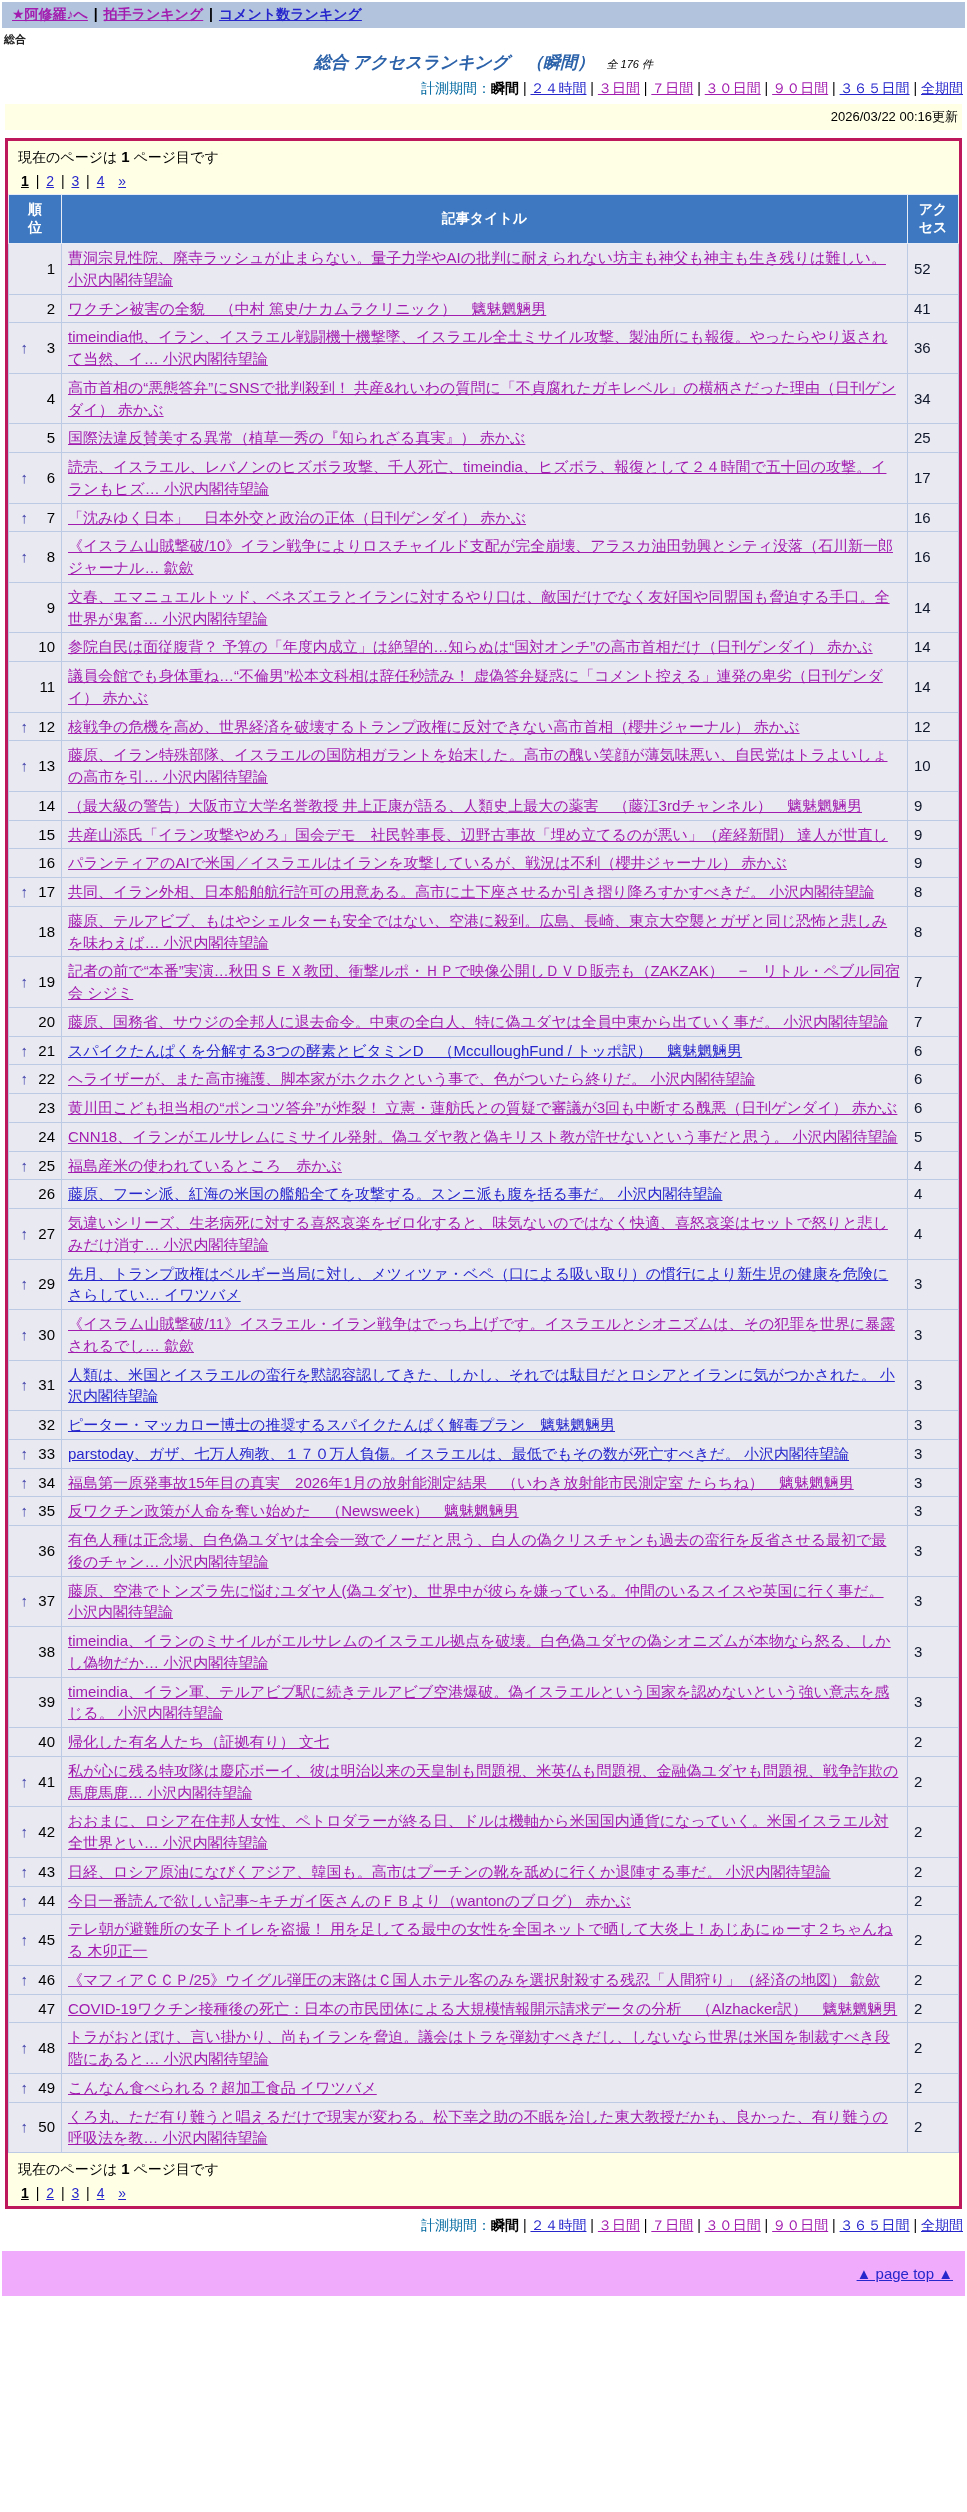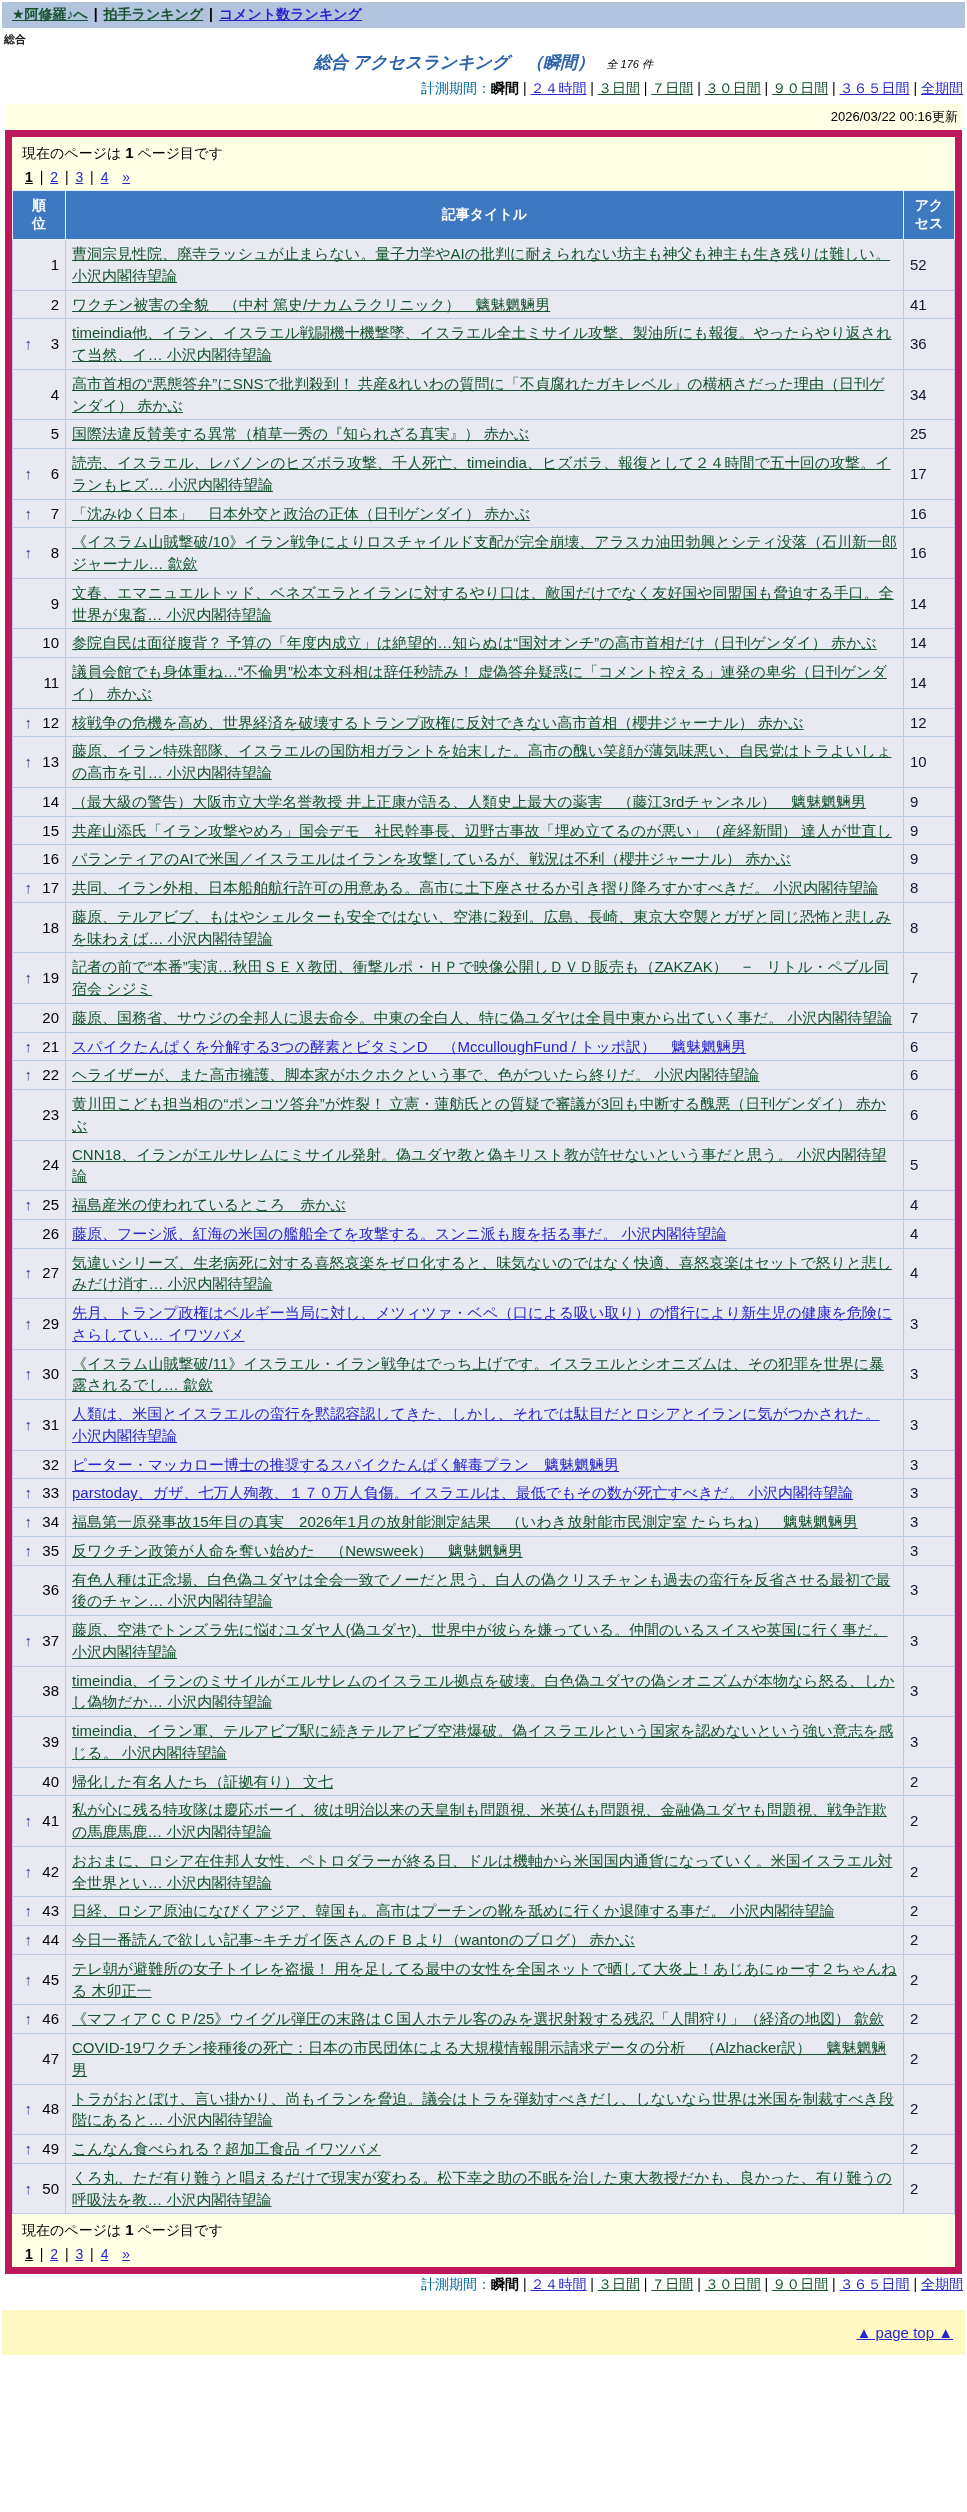--- a/index.html
+++ b/index.html
@@ -1,33 +1,33 @@
 <!DOCTYPE html>
 <html lang="ja"><head>
 <meta charset="utf-8">
 <style>
   html,body{margin:0;padding:0;background:#fff;color:#000;
     font-family:"Liberation Sans","DejaVu Sans",sans-serif;}
   body{margin:2px;min-height:2505px;font-size:15px;}
   a{text-decoration:underline;cursor:pointer;}
   .lnk-new{color:#2626cc;}
-  .lnk-vis{color:#14532d;}
+  .lnk-vis{color:#a21caf;}
   .topbar{background:#b2c3de;padding:4px 8px;font-size:14px;font-weight:bold;margin-bottom:4px;}
   .topbar a{margin:0 2px;}
   .topbar .sep{color:#000;font-weight:bold;}
   .category{font-size:11px;font-weight:bold;color:#222;margin:2px 2px 4px;}
   .heading{text-align:center;margin:2px 0 6px;font-style:italic;}
   .heading .title{color:#2b62a9;font-weight:bold;font-size:17px;}
   .heading .total{font-size:11px;color:#000;margin-left:8px;}
   .periodline{text-align:right;font-size:14px;margin:2px 2px 6px;}
   .periodline .plabel{color:#0369a1;}
   .periodline .pcurrent{font-weight:bold;color:#000;}
   .periodline .sep{color:#000;}
   .updated{background:#ffffe6;text-align:right;font-size:13px;padding:4px 4px;margin:0 3px;}
-  .rankbox{border:7px solid #be185d;margin:0 3px;}
+  .rankbox{border:3px solid #be185d;margin:8px 3px;}
   .boxband{background:#ffffe6;padding:5px 10px;font-size:14px;}
   .boxband .curpage{margin:2px 0 6px;}
   .boxband .curpage b{font-size:15px;}
   .pages a{margin:0 3px;}
   .pages .pgcur{font-weight:bold;color:#000;text-decoration:underline;margin:0 3px;}
   .pages .sep{color:#000;}
   table.rank{width:100%;border-collapse:collapse;table-layout:fixed;}
   table.rank th{background:#3d78c0;color:#fff;font-size:14px;font-weight:bold;
     padding:6px 2px;border:1px solid #e8edf5;text-align:center;}
   table.rank th.col-rank{width:48px;}
@@ -35,21 +35,21 @@
   th .vwrap{display:inline-block;text-align:center;}
   th.col-rank .vwrap{width:1.1em;}
   th.col-access .vwrap{width:2.2em;}
   table.rank td{background:#e9e9f2;border:1px solid #bccbe3;padding:3px 6px;
     font-size:15px;line-height:1.45;vertical-align:middle;}
   td.rankcell{text-align:right;padding-right:4px;white-space:nowrap;}
   td.rankcell .arrow{color:#3f3fa8;font-weight:bold;float:left;width:13px;font-size:15px;}
   td.rankcell .num{color:#000;}
   td.titlecell a{text-decoration:underline;}
   td.accesscell{text-align:left;color:#0f172a;}
-  .pagetopbar{background:#fef9c3;margin:16px 0 0;padding:14px 12px;text-align:right;font-size:15px;}
+  .pagetopbar{background:#f0abfc;margin:16px 0 0;padding:14px 12px;text-align:right;font-size:15px;}
   .pagetopbar a{color:#2626cc;}
   .bottomspace{height:60px;}
 </style>
 </head>
 <body>
 
 <div class="topbar">
   <span><a class="lnk-vis">★阿修羅♪へ</a><span class="sep"> | </span><a class="lnk-vis">拍手ランキング</a><span class="sep"> | </span><a class="lnk-new">コメント数ランキング</a></span>
 </div>
 

